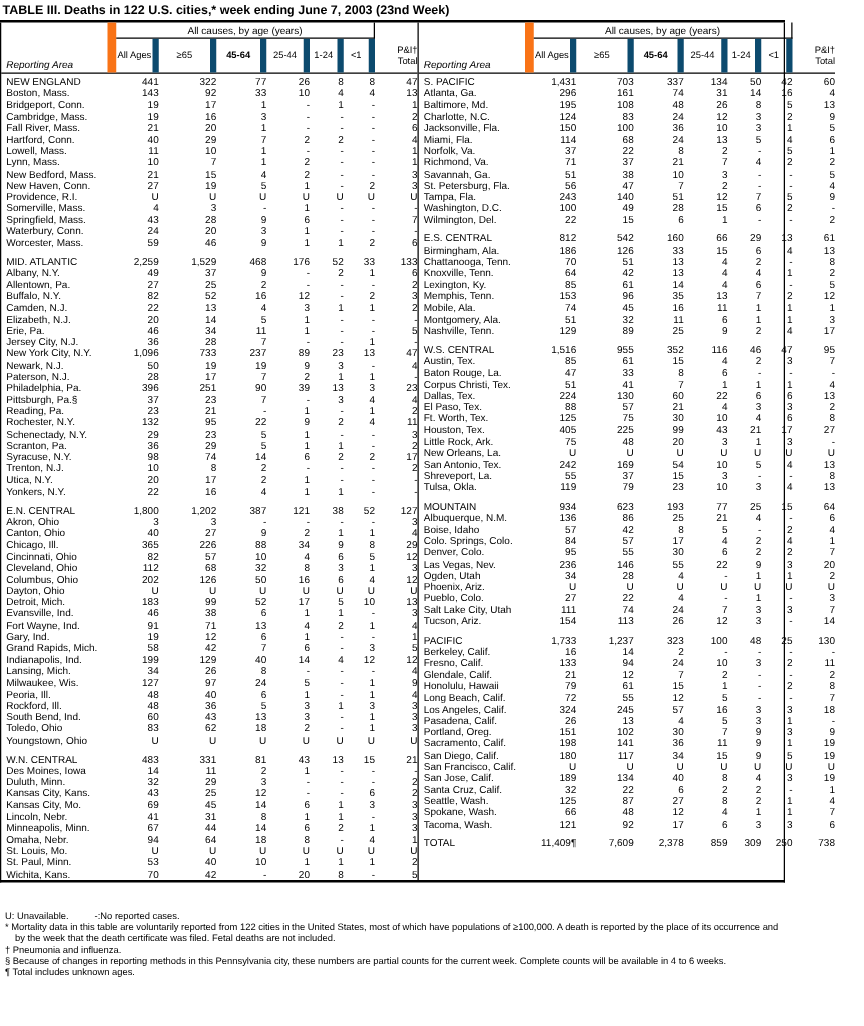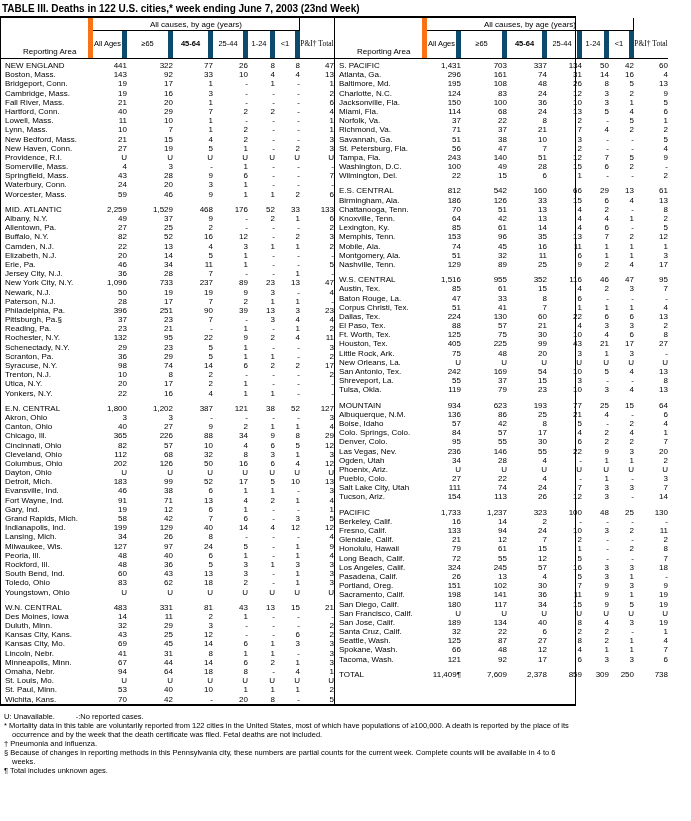--- a/index.html
+++ b/index.html
@@ -2,21 +2,21 @@
 <html><head>
 <meta charset="utf-8">
 <style>
   * { box-sizing: border-box; margin: 0; padding: 0; }
   html, body { background: #fff; }
   body {
     width: 691px; min-height: 821px;
     font-family: "Liberation Sans", sans-serif;
     color: #000;
   }
-  .page { width: 576px; padding-top: 1px; }
+  .page { width: 628px; padding-top: 1px; }
   .title {
     font-size: 10px; font-weight: bold;
     padding: 2px 2px 2px 2px;
     border-bottom: 2px solid #000;
     white-space: nowrap;
   }
   .table-box {
     display: flex;
     border-bottom: 2px solid #000;
     border-left: 1px solid #000;
@@ -26,23 +26,23 @@
   .panel.left { border-right: 1px solid #000; }
   .hdr {
     display: grid;
     grid-template-columns: 92px 34px 46px 40px 35px 27px 25px 34px;
     grid-template-rows: 13px 27px;
     border-bottom: 1px solid #000;
     font-size: 7.5px;
   }
   .h-reporting {
     grid-column: 1; grid-row: 1 / 3;
-    border-right: 5px solid #f97316;
+    border-right: 7px solid #f97316;
     display: flex; align-items: flex-end;
-    padding: 0 0 2px 22px; font-size: 8px;
+    padding: 0 0 2px 4px; font-size: 8px; font-style: italic;
   }
   .h-spanner {
     grid-column: 2 / 8; grid-row: 1;
     border-bottom: 1px solid #000;
     border-right: 1px solid #000;
     display: flex; align-items: center; justify-content: center;
     font-size: 8px;
     text-align: right;
   }
   .h-pni-spacer { grid-column: 8; grid-row: 1; }
@@ -50,33 +50,33 @@
     grid-row: 2;
     border-right: 5px solid #0c4a6e;
     display: flex; align-items: center; justify-content: center;
     text-align: center; line-height: 8.5px;
   }
   .ca1 { grid-column: 2; } .ca2 { grid-column: 3; } .ca3 { grid-column: 4; font-weight: bold; }
   .ca4 { grid-column: 5; } .ca5 { grid-column: 6; } .ca6 { grid-column: 7; }
   .h-pni {
     grid-column: 8; grid-row: 2;
     display: flex; align-items: center; justify-content: center;
-    text-align: right; line-height: 8.5px; font-family: Liberation Serif, serif;
+    text-align: right; line-height: 8.5px;
   }
   .body { padding-top: 2px; }
   .row {
     display: grid;
     grid-template-columns: 92px 34px 46px 40px 35px 27px 25px 34px;
     height: 9.2px; line-height: 9.2px; font-size: 8px;
     white-space: nowrap;
   }
   .row .label { padding-left: 4px; overflow: visible; }
   .row .num { text-align: right; }
   .gap { height: 6px; }
-  .footnotes { padding: 6px 4px 2px 4px; font-size: 7.5px; line-height: 9px; }
+  .footnotes { padding: 6px 4px 2px 4px; font-size: 7.5px; line-height: 9px; margin-top: 16px; }
   .fn {
     white-space: pre-wrap;
     padding-left: 8px; text-indent: -8px;
   }
 </style>
 </head>
 <body>
 
 <div class="page">
   <div class="title">TABLE III. Deaths in 122 U.S. cities,* week ending June 7, 2003 (23nd Week)</div>

